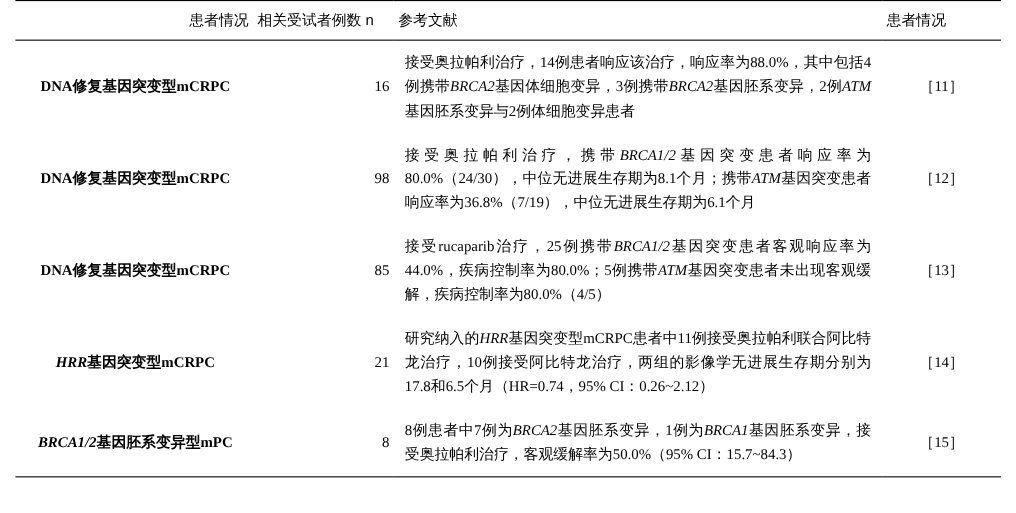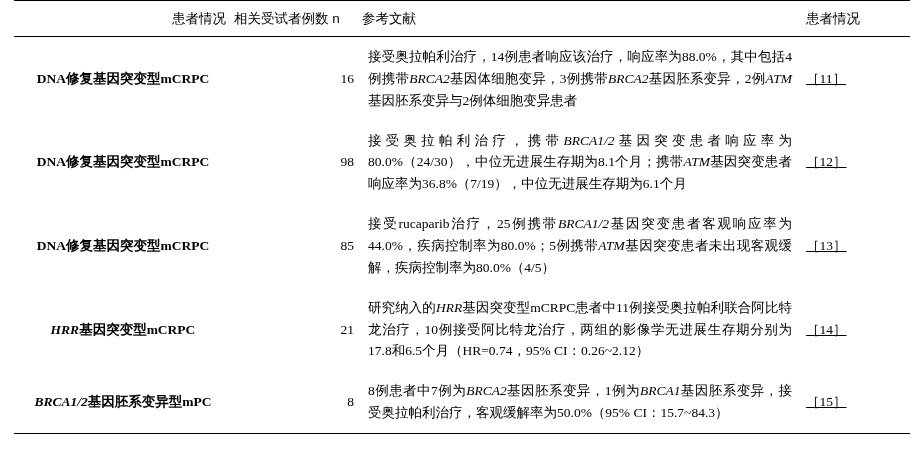--- a/index.html
+++ b/index.html
@@ -66,23 +66,22 @@
   td.c-n {
     text-align: right;
   }
   td.c-eval {
     text-align: justify;
     text-justify: inter-ideograph;
     padding-left: 10px;
     padding-right: 10px;
   }
   td.c-ref {
-    text-align: left;
+    text-align: center;
     white-space: nowrap;
-    text-decoration: underline;
   }
   em.it {
     font-style: italic;
   }
   .col-w1 { width: 216px; }
   .col-w2 { width: 128px; }
   .col-w3 { width: 444px; }
   .col-w4 { width: 108px; }
 </style>
 </head>

